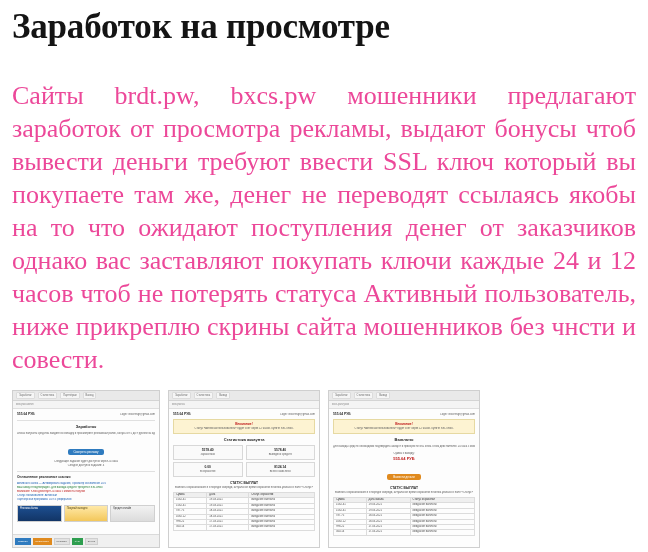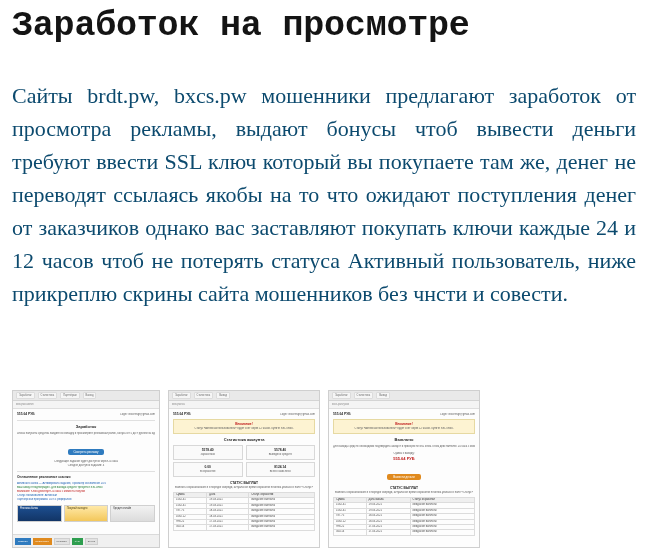--- a/index.html
+++ b/index.html
@@ -17,37 +17,37 @@
   .page {
     position: relative;
     width: 648px;
     height: 552px;
     box-sizing: border-box;
     padding: 0 12px;
   }
   .title {
     margin: 0;
     padding-top: 6px;
-    font-family: Liberation Mono, monospace;
+    font-family: Liberation Serif, serif;
     font-weight: bold;
     font-size: 35px;
     line-height: 41px;
     letter-spacing: -0.2px;
     color: #141414;
   }
   .title .line {
     display: block;
   }
   .article-body {
     margin-top: 32px;
-    font-size: 22px;
+    font-size: 26px;
     line-height: 33px;
     text-align: justify;
     text-justify: inter-word;
-    color: #0c4a6e;
+    color: #ec4899;
     font-family: "Liberation Serif", serif;
   }
   .gallery {
     position: absolute;
     left: 12px;
     top: 390px;
     width: 624px;
     display: flex;
     gap: 8px;
   }

